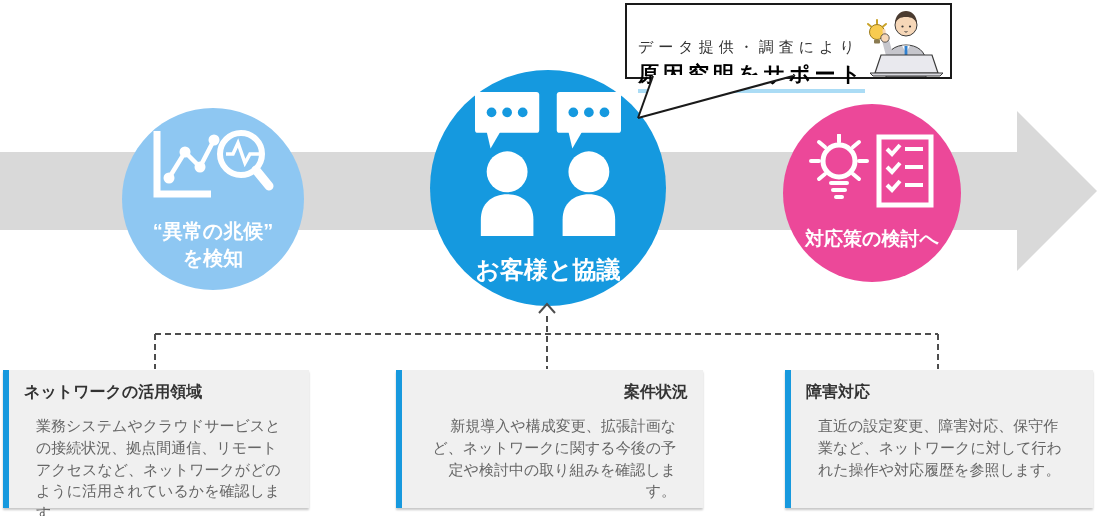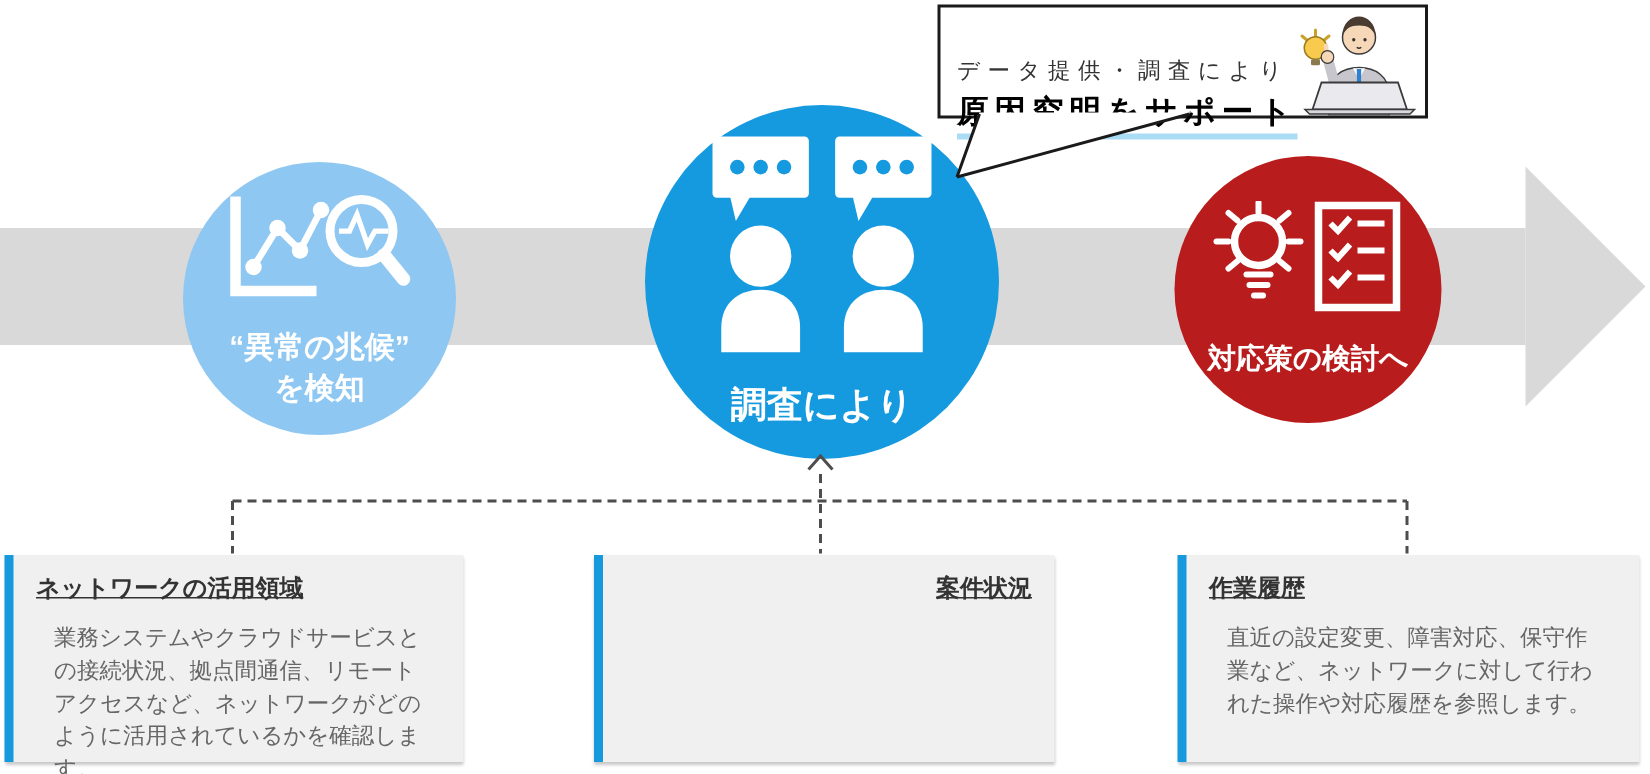--- a/index.html
+++ b/index.html
@@ -8,37 +8,37 @@
   
   .band{position:absolute;left:0;top:152px;width:1017px;height:78px;background:#D9D9D9;z-index:1;}
   .band-head{position:absolute;left:1017px;top:111px;width:0;height:0;z-index:1;
     border-left:80px solid #D9D9D9;border-top:80px solid transparent;border-bottom:80px solid transparent;}
 
   
   .circle{position:absolute;border-radius:50%;display:flex;flex-direction:column;align-items:center;
     justify-content:center;color:#fff;text-align:left;font-weight:bold;z-index:3;line-height:1.35;}
   .c1{left:122px;top:108px;width:182px;height:182px;background:#8EC7F2;font-size:20px;}
   .c2{left:430px;top:70px;width:236px;height:236px;background:#1599DF;font-size:24px;}
-  .c3{left:783px;top:104px;width:178px;height:178px;background:#b91c1c;font-size:19px;}
+  .c3{left:783px;top:104px;width:178px;height:178px;background:#ec4899;font-size:19px;}
   .c1 svg,.c3 svg{margin-bottom:9px;}
   .c2 svg{margin-bottom:10px;}
 
   
   .callout{position:absolute;left:625px;top:3px;width:327px;height:76px;background:#fff;
     border:2px solid #1A1A1A;box-sizing:border-box;z-index:4;}
   .co-text{position:absolute;left:11px;top:6px;white-space:nowrap;margin-top:27px;}
   .co-line1{font-size:15px;color:#333;letter-spacing:5px;display:block;}
   .co-line2{font-size:21px;font-weight:bold;color:#000000;letter-spacing:4px;display:inline-block;
     margin-top:3px;border-bottom:4px solid #ABDCF5;padding-bottom:1px;}
   .illus{position:absolute;right:1px;bottom:0;width:125px;height:72px;}
 
   
   .box{position:absolute;top:370px;height:138px;background:#F0F0F0;border-left:6px solid #1799DE;
     box-sizing:border-box;padding:12px 15px 0 15px;z-index:2;box-shadow:0 2px 2px rgba(0,0,0,0.22);}
-  .box h3{margin:0 0 9px 0;font-size:16px;color:#333;font-weight:bold;text-decoration:underline;}
+  .box h3{margin:0 0 9px 0;font-size:16px;color:#333;font-weight:bold;}
   .box p{margin:12px;font-size:15px;line-height:1.45;color:#666;}
   .b1{left:3px;width:306px;}
   .b2{left:396px;width:307px;text-align:right;}
   .b3{left:785px;width:308px;}
 
   
   .overlay{position:absolute;left:0;top:0;z-index:6;pointer-events:none;}
 </style>
 </head>
 <body>
@@ -78,21 +78,21 @@
         <polygon points="106,43 120,43 110,60" fill="#fff"></polygon>
         <circle cx="111" cy="23" r="5" fill="#1599DF"></circle>
           <circle cx="127" cy="23" r="5" fill="#1599DF"></circle>
           <circle cx="143" cy="23" r="5" fill="#1599DF"></circle>
         <circle cx="43" cy="84" r="21" fill="#fff"></circle>
         <path d="M16,150 v-17 c0,-17 12,-26 27,-26 c15,0 27,9 27,26 v17 z" fill="#fff"></path>
         <circle cx="127" cy="84" r="21" fill="#fff"></circle>
         <path d="M100,150 v-17 c0,-17 12,-26 27,-26 c15,0 27,9 27,26 v17 z" fill="#fff"></path>
       </svg>
     </span>
-    <span>調査により</span>
+    <span>お客様と協議</span>
   </div>
 
   <div class="circle c3">
     <span>
       <svg width="130" height="76" viewBox="0 0 130 76">
         <circle cx="32" cy="27" r="16" stroke="#fff" stroke-width="5" fill="none"></circle>
         <line x1="24" y1="49" x2="40" y2="49" stroke="#fff" stroke-width="4" stroke-linecap="round"></line>
         <line x1="26" y1="56" x2="38" y2="56" stroke="#fff" stroke-width="4" stroke-linecap="round"></line>
         <line x1="29" y1="63" x2="35" y2="63" stroke="#fff" stroke-width="4" stroke-linecap="round"></line>
         <line x1="4" y1="27" x2="12" y2="27" stroke="#fff" stroke-width="4" stroke-linecap="round"></line>
@@ -147,23 +147,24 @@
       </svg>
     </span>
   </div>
 
   <div class="box b1">
     <h3>ネットワークの活用領域</h3>
     <p>業務システムやクラウドサービスとの接続状況、拠点間通信、リモートアクセスなど、ネットワークがどのように活用されているかを確認します。</p>
   </div>
   <div class="box b2">
     <h3>案件状況</h3>
+    <p>新規導入や構成変更、拡張計画など、ネットワークに関する今後の予定や検討中の取り組みを確認します。</p>
   </div>
   <div class="box b3">
-    <h3>作業履歴</h3>
+    <h3>障害対応</h3>
     <p>直近の設定変更、障害対応、保守作業など、ネットワークに対して行われた操作や対応履歴を参照します。</p>
   </div>
 
   <svg class="overlay" width="1100" height="516" viewBox="0 0 1100 516">
 
     <line x1="155" y1="334" x2="938" y2="334" stroke="#4D4D4D" stroke-width="2" stroke-dasharray="6 4"></line>
     <line x1="155" y1="334" x2="155" y2="369" stroke="#4D4D4D" stroke-width="2" stroke-dasharray="6 4"></line>
     <line x1="547" y1="316" x2="547" y2="369" stroke="#4D4D4D" stroke-width="2" stroke-dasharray="6 4"></line>
     <line x1="938" y1="334" x2="938" y2="369" stroke="#4D4D4D" stroke-width="2" stroke-dasharray="6 4"></line>
     <path d="M539,313 L547,304 L555,313" stroke="#4D4D4D" stroke-width="2" fill="none"></path>

